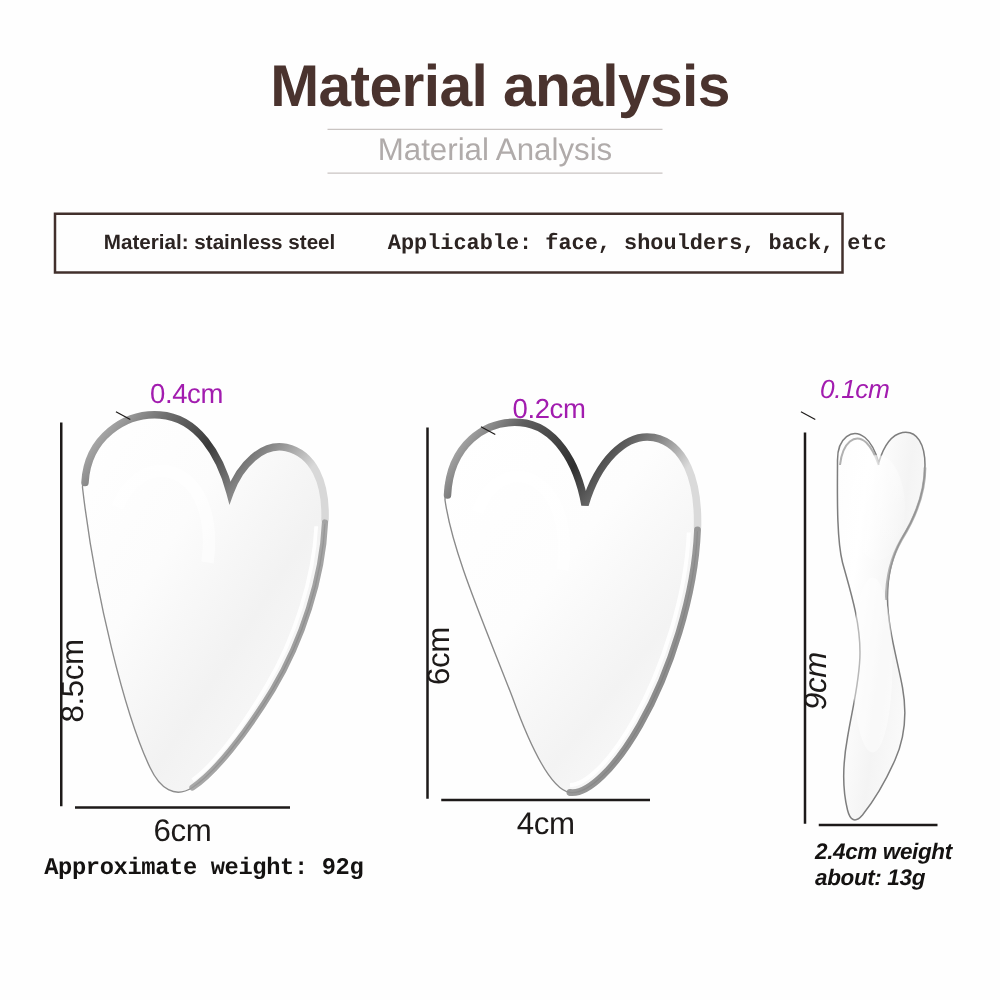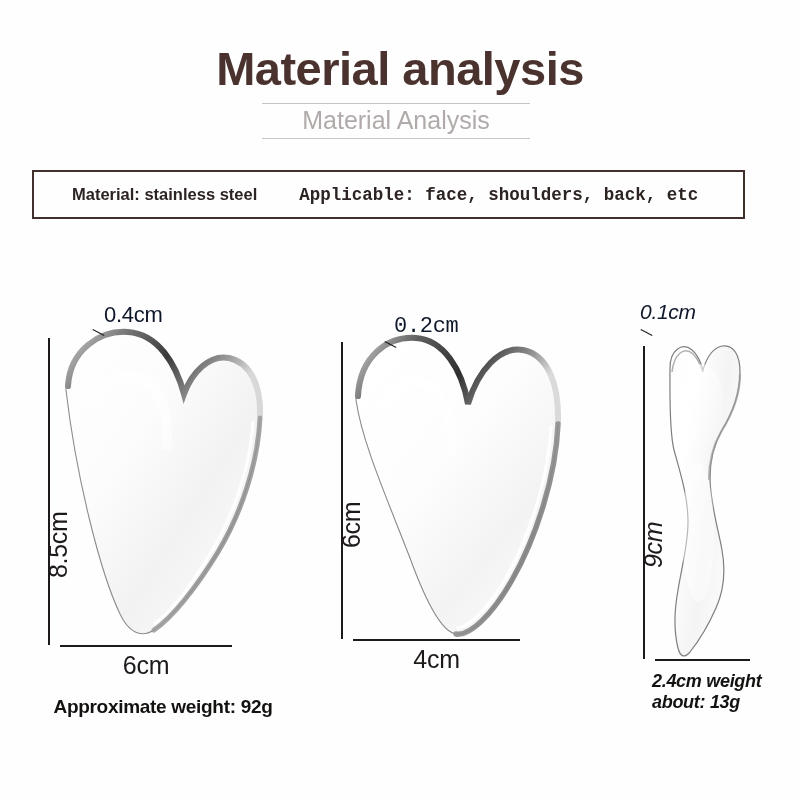--- a/index.html
+++ b/index.html
@@ -53,23 +53,23 @@
     font-size: 25px;
     color: #b0abaa;
     font-weight: normal;
     letter-spacing: 0px;
     line-height: 1.15;
   }
 
   
   .info-box {
     position: absolute;
-    left: 32px;
+    left: 43px;
     top: 170px;
-    width: 713px;
+    width: 632px;
     height: 49px;
     border: 2px solid #42302c;
     box-sizing: border-box;
     display: flex;
     align-items: center;
   }
   .info-item {
     font-size: 16.5px;
     font-weight: bold;
     color: #2c2422;
@@ -92,26 +92,27 @@
     height: 430px;
   }
   .p1 { left: 18px;  width: 290px; }
   .p2 { left: 318px; width: 270px; }
   .p3 { left: 600px; width: 200px; font-style: italic; }
 
   
   .thickness {
     position: absolute;
     font-size: 22px;
-    color: #0f172a;
+    color: #a21caf;
     white-space: nowrap;
     letter-spacing: -0.3px;
+    margin-left: 16px;
   }
   .p1 .thickness { left: 86px; top: 14px; }
-  .p2 .thickness { left: 76px; top: 26px; font-family: Liberation Mono, monospace; }
+  .p2 .thickness { left: 76px; top: 26px; }
   .p3 .thickness { left: 40px; top: 12px; font-size: 21px; }
 
   
   .vline {
     position: absolute;
     width: 0;
     border-left: 2px solid #1d1a19;
   }
   .p1 .vline { left: 30px; top: 50px; height: 307px; }
   .p2 .vline { left: 23px; top: 54px; height: 297px; }
@@ -152,21 +153,21 @@
 
   .weight {
     position: absolute;
     font-size: 19px;
     font-weight: bold;
     color: #141211;
     text-align: center;
     letter-spacing: -0.3px;
     line-height: 1.15;
   }
-  .p1 .weight { left: 0px;  top: 408px; width: 290px; }
+  .p1 .weight { left: 0px;  top: 396px; width: 290px; font-family: Liberation Mono, monospace; }
   .p2 .weight { left: 0px;  top: 390px; width: 250px; }
   .p3 .weight { left: 52px; top: 383px; width: 160px; text-align: left; font-size: 18px; }
 
   
   .shape {
     position: absolute;
   }
   .p1 .shape { left: 36px; top: 38px; }
   .p2 .shape { left: 28px; top: 42px; }
   .p3 .shape { left: 48px; top: 44px; }

